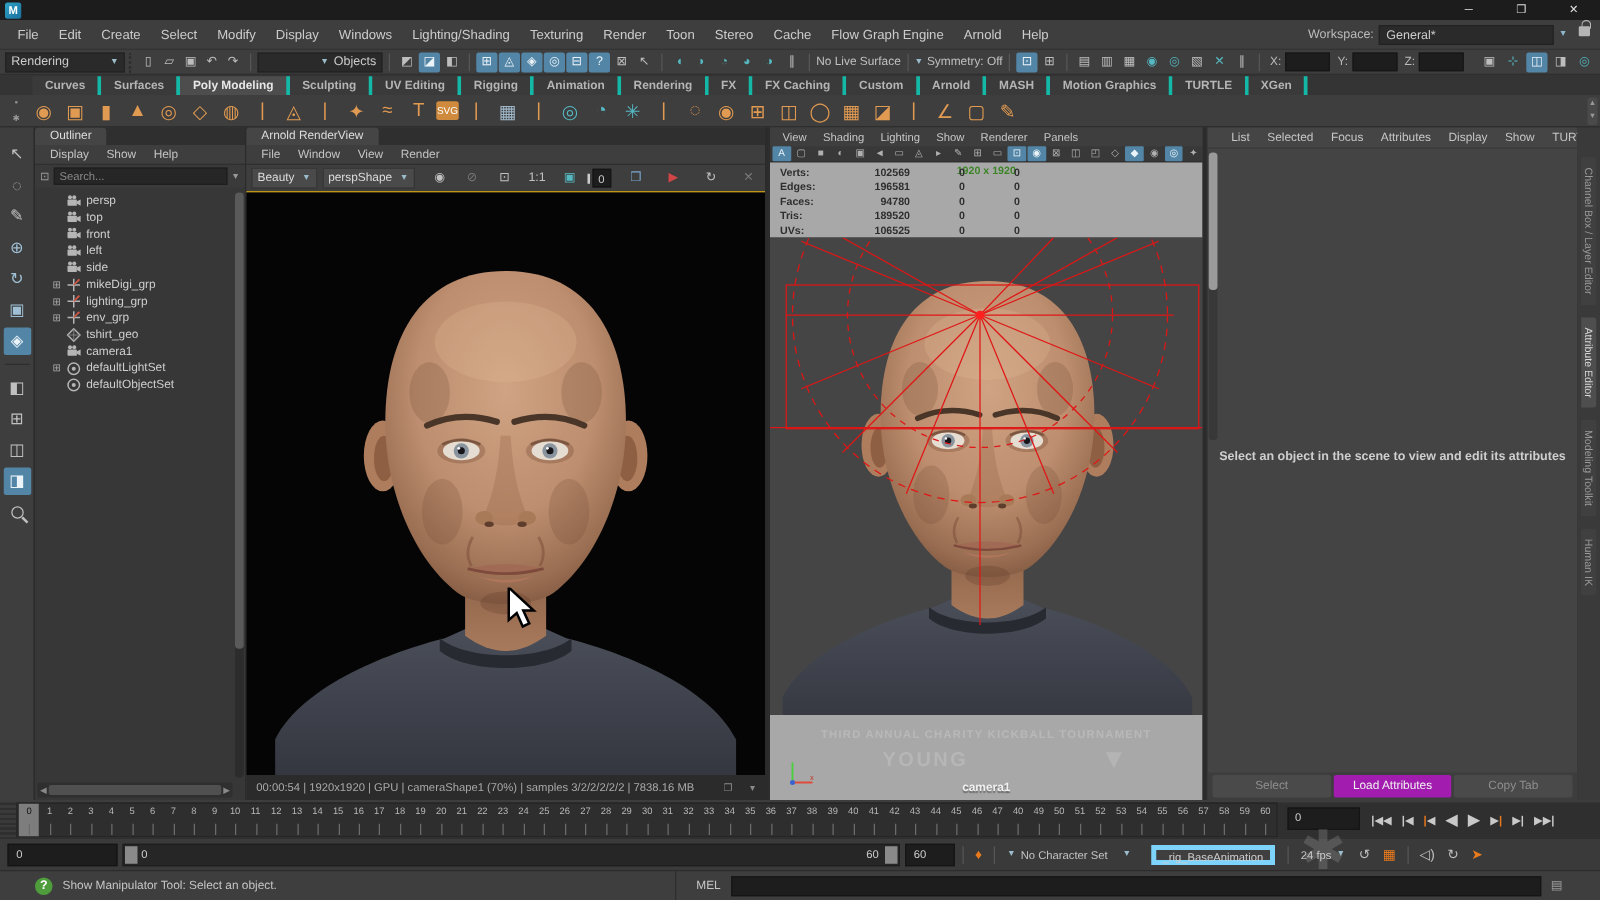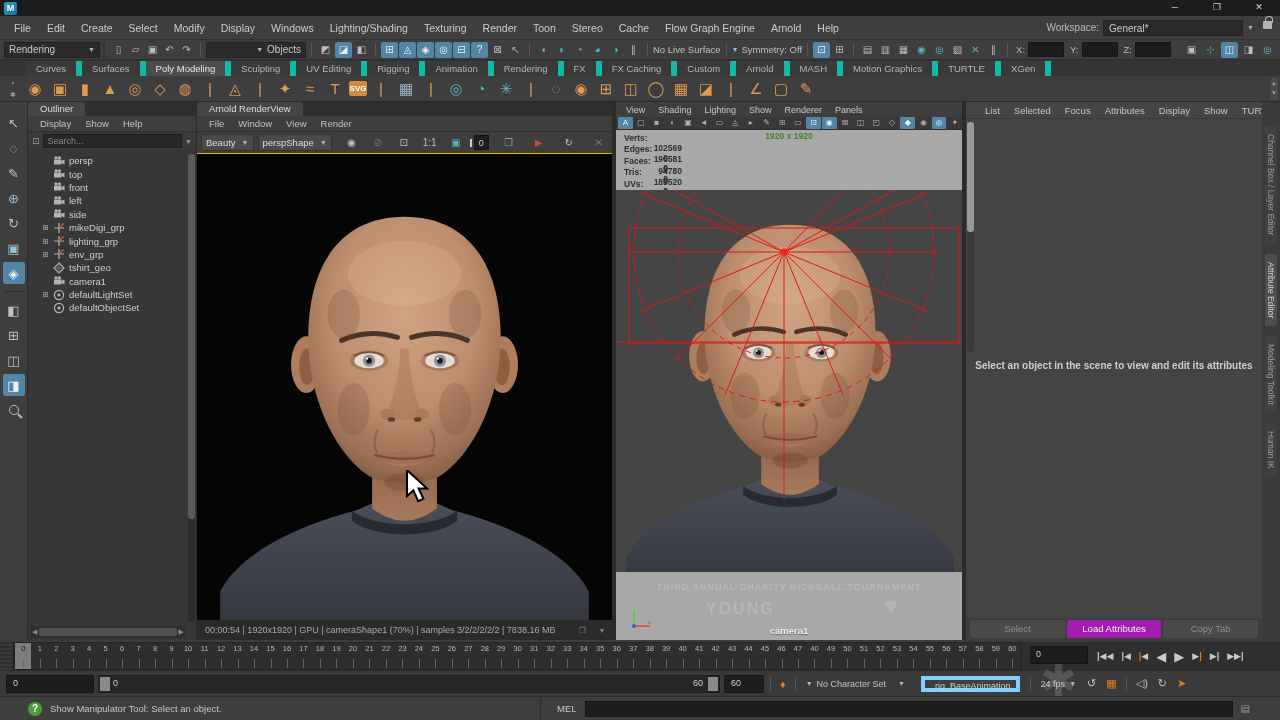--- a/index.html
+++ b/index.html
@@ -33,27 +33,27 @@
   .sgrip { width:4px; height:16px; border-left:2px dotted #2c2c2c; }
   .icn { width:17px; height:16px; display:flex; align-items:center; justify-content:center; font-size:10px; color:#bdbdbd; border-radius:2px; }
   .icn.hl { background:#5285a6; color:#eaf3f8; }
   .icn.teal { color:#55b8c0; }
   .xyz-field { width:36px; height:15px; background:#1d1d1d; border:1px solid #161616; }
   .xyz-label { font-size:9.5px; color:#bbb; margin-left:3px; }
   .right-icons { margin-left:auto; display:flex; gap:2px; }
 
   
   .shelf-tabs { height:16px; background:#343434; display:flex; align-items:flex-end; padding-left:26px; }
-  .shelf-tab { padding:2px 10px 2px; font-size:9.5px; color:#b5b5b5; background:#3a3a3a; border-right:6px solid #14b8a6; }
+  .shelf-tab { padding:2px 10px 2px; font-size:9.5px; color:#b5b5b5; background:#3a3a3a; border-right:3px solid #14b8a6;font-weight:bold; }
   .shelf-tab.active { background:#4d4d4d; color:#e8e8e8; }
   .shelf-row { height:26px; background:#3e3e3e; border-bottom:1px solid #2a2a2a; display:flex; align-items:center; padding-left:2px; position:relative; }
   .shelf-mini { width:22px; height:100%; display:flex; flex-direction:column; align-items:center; justify-content:space-around; color:#9a9a9a; font-size:7px; }
   .shelf-icons { display:flex; align-items:center; gap:3px; }
   .shelf-icn { width:22px; height:22px; display:flex; align-items:center; justify-content:center; font-size:15px; color:#e09a52; }
-  .shelf-icn.badge { font-size:8px; font-weight:bold; background:#cf8a3e; color:#fff; width:18px; height:15px; border-radius:2px; align-self:center; }
+  .shelf-icn.badge { font-size:8px; font-weight:normal; background:#cf8a3e; color:#fff; width:18px; height:15px; border-radius:2px; align-self:center; }
   .shelf-scroll { position:absolute; right:2px; top:2px; width:8px; height:22px; background:#4a4a4a; border-radius:2px; color:#999; font-size:6px; text-align:center; line-height:10px; }
 
   
   .main { position:absolute; top:102px; left:0; width:1280px; height:538px; background:#2b2b2b; }
   .col { position:absolute; top:0; height:538px; overflow:hidden; }
 
   
   .toolbox { left:0; width:27px; background:#3e3e3e; display:flex; flex-direction:column; align-items:center; padding-top:10px; gap:3px; }
   .tool-btn { width:22px; height:22px; display:flex; align-items:center; justify-content:center; font-size:13px; color:#9fc0d4; border-radius:2px; }
   .tool-btn.plain { color:#c0c0c0; }
@@ -101,21 +101,21 @@
   
   .viewport { left:615px; width:347px; background:#434343; border-left:1px solid #2b2b2b; }
   .vp-menus { height:15px; background:#3e3e3e; display:flex; align-items:center; gap:1px; padding-left:4px; }
   .vp-menu-item { font-size:9px; color:#c6c6c6; padding:1px 6px; }
   .vp-icons { height:13px; background:#383838; display:flex; align-items:center; gap:1px; padding-left:2px; border-bottom:1px solid #2d2d2d; }
   .vp-icn { width:15px; height:12px; font-size:8px; color:#b0b0b0; text-align:center; line-height:12px; border-radius:1px; }
   .vp-icn.hl { background:#5285a6; color:#eaf3f8; }
   .vp-band-top { position:absolute; top:28px; left:0; right:0; height:60px; background:#a8a8a8; }
   .vp-res { position:absolute; top:1px; left:0; right:0; text-align:center; color:#3c8527; font-size:8.5px; font-weight:bold; }
   .hud-table { position:absolute; top:3px; left:8px; }
-  .hud-row { display:flex; height:11.4px; font-size:8.5px; color:#2e2e2e; font-weight:bold;flex-direction:column; }
+  .hud-row { display:flex; height:11.4px; font-size:8.5px; color:#2e2e2e; font-weight:bold; }
   .hud-label { width:46px; }
   .hud-c1 { width:58px; text-align:right; }
   .hud-c2 { width:44px; text-align:right; }
   .hud-c3 { width:44px; text-align:right; }
   .vp-view { position:absolute; top:88px; bottom:68px; left:0; right:0; background:#454545; overflow:hidden; }
   .vp-band-bottom { position:absolute; bottom:0; left:0; right:0; height:68px; background:#a8a8a8; overflow:hidden; }
   .vp-wm1 { position:absolute; top:10px; left:0; right:0; text-align:center; color:#bdbdbd; font-size:9px; font-weight:bold; letter-spacing:1px; opacity:.8; }
   .vp-wm2 { position:absolute; top:28px; left:90px; color:#bdbdbd; font-size:16px; font-weight:bold; letter-spacing:2px; opacity:.7; }
   .vp-shield { position:absolute; top:22px; right:60px; color:#bdbdbd; font-size:22px; opacity:.6; }
   .vp-camera-label { position:absolute; bottom:4px; left:0; right:0; text-align:center; color:#f0f0f0; font-size:9.5px; font-weight:bold; text-shadow:0 1px 1px rgba(0,0,0,.4); }

